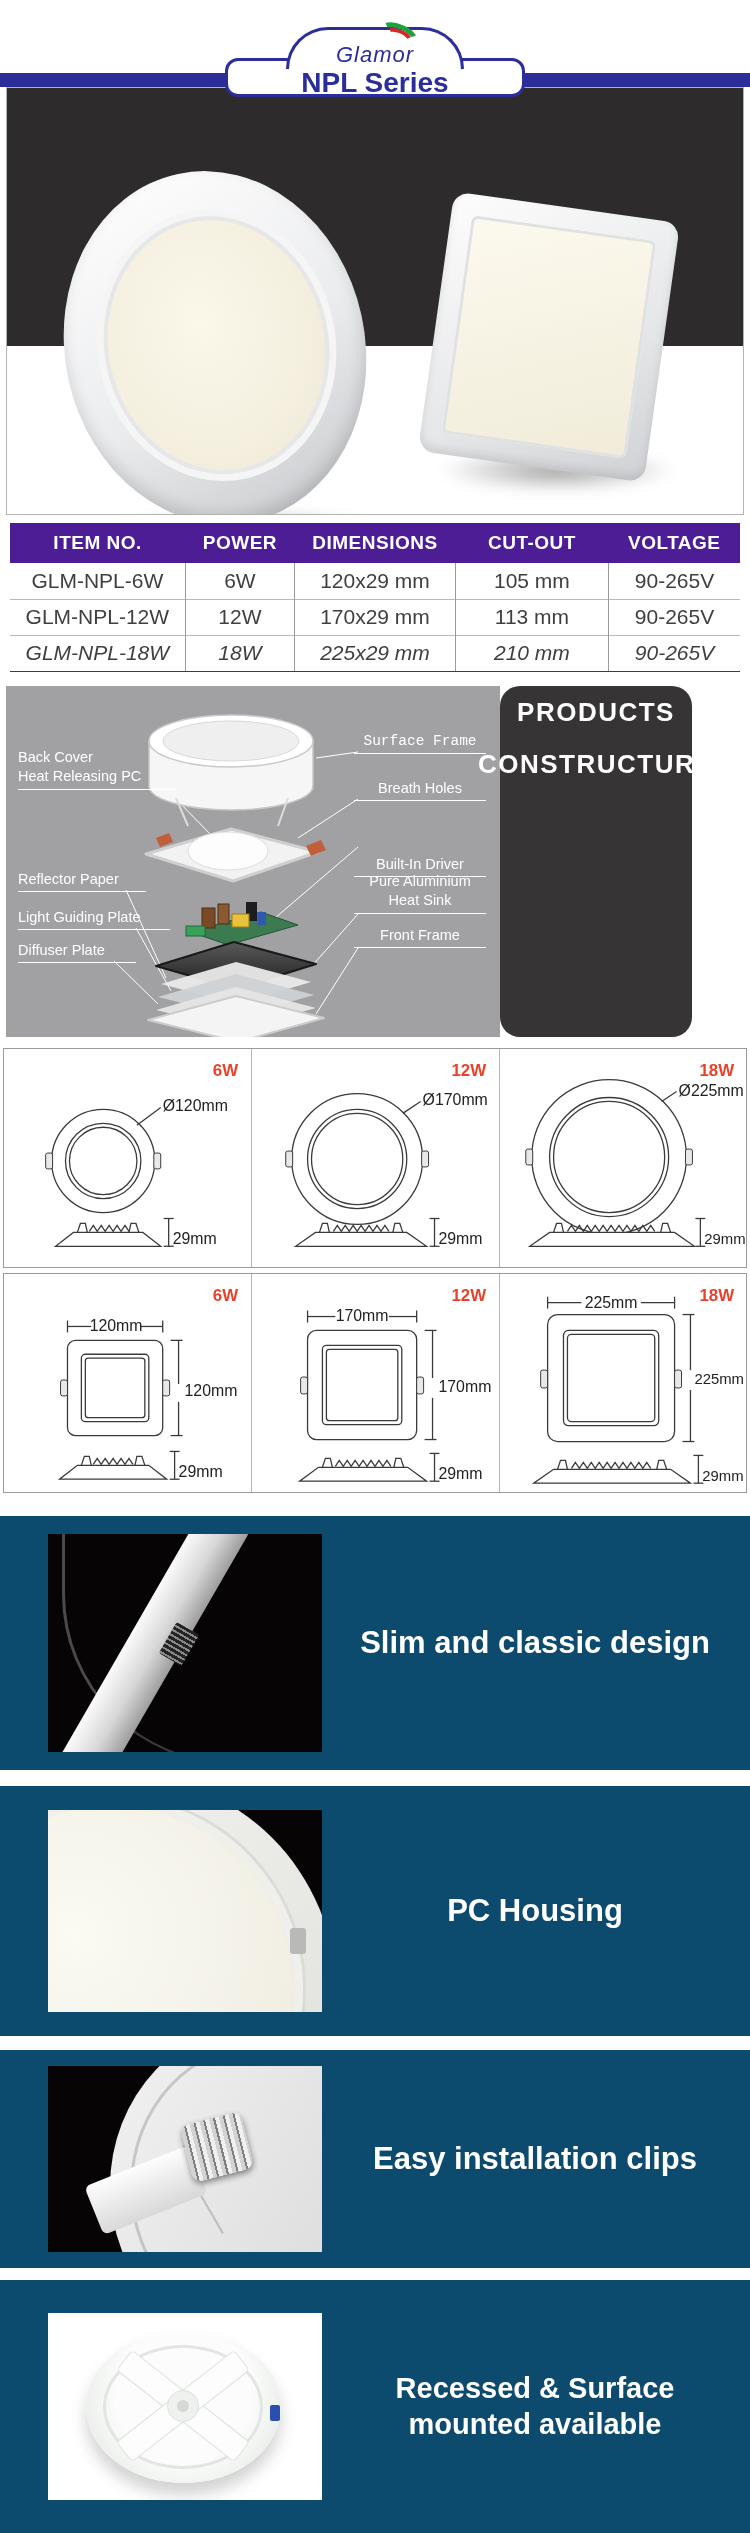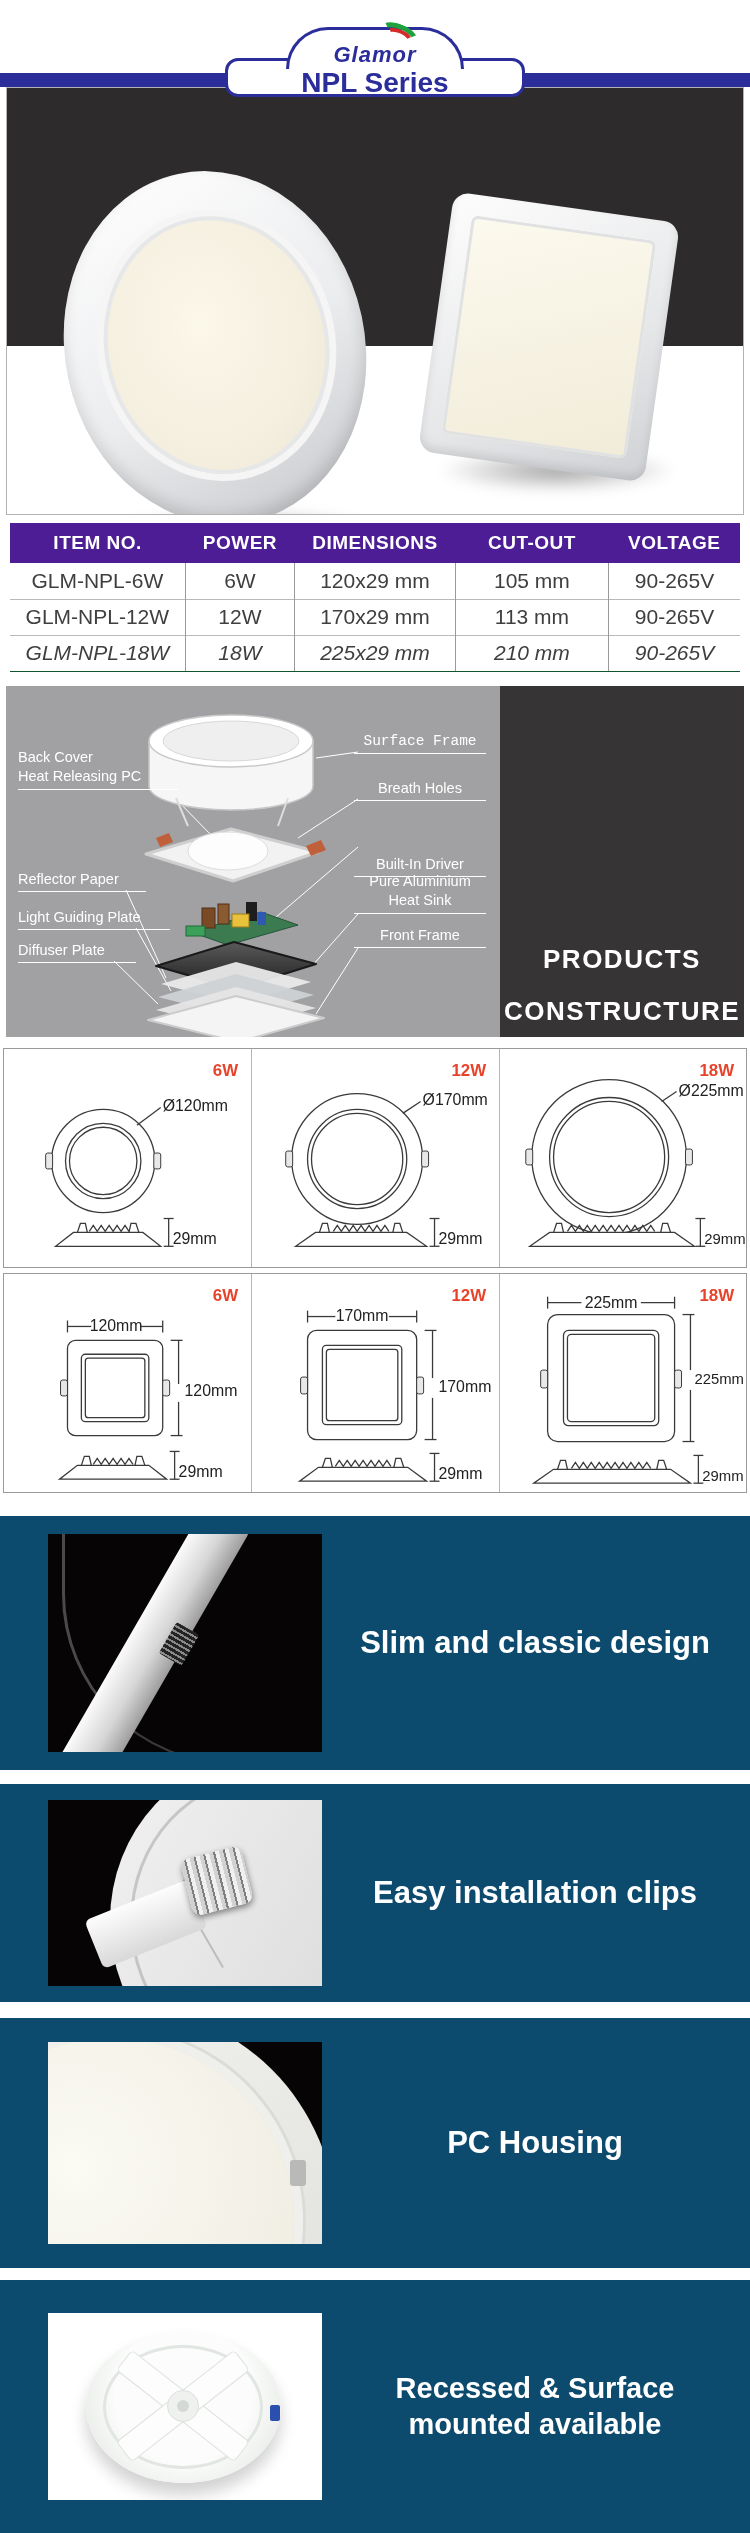--- a/index.html
+++ b/index.html
@@ -9,21 +9,21 @@
 
   
   .header { position:relative; height:87px; background:#fff; }
   .blue-bar { position:absolute; left:0; top:73px; width:100%; height:14px; background:#2b2d9b; }
   .badge { position:absolute; left:225px; top:27px; width:300px; height:70px; z-index:6; }
   .badge-rect { position:absolute; left:0; top:31px; width:300px; height:39px; background:#fff;
     border:3px solid #2b2d9b; border-radius:13px; }
   .badge-arch { position:absolute; left:50%; transform:translateX(-50%); top:0; width:178px; height:42px;
     background:#fff; border:3px solid #2b2d9b; border-bottom:none; border-radius:92px 92px 0 0; }
   .logo-text { position:absolute; left:0; top:15px; width:100%; text-align:center; color:#2b2d9b;
-    font-weight:bold; font-style:italic; font-size:22px; letter-spacing:1px; z-index:3; }
+    font-weight:normal; font-style:italic; font-size:22px; letter-spacing:1px; z-index:3; }
   .swoosh1 { position:absolute; left:152px; top:-3px; width:42px; height:24px; border:5px solid transparent;
     border-top:5px solid #1fa23d; border-radius:50%; transform:rotate(22deg); z-index:3; }
   .swoosh2 { position:absolute; left:158px; top:2px; width:30px; height:18px; border:4px solid transparent;
     border-top:4px solid #d42a28; border-radius:50%; transform:rotate(22deg); z-index:3; }
   .series-text { position:absolute; left:0; top:40px; width:100%; text-align:center; color:#2b2d9b;
     font-weight:bold; font-size:28px; z-index:3; }
 
   
   .photo-block { position:relative; height:428px; border:1px solid #b3b3b3; margin:0 6px;
     background:#fff; overflow:hidden; }
@@ -51,22 +51,22 @@
   .spec thead th { background:#4c1d95; color:#fff; font-weight:bold; font-size:19px; height:40px;
     text-align:center; letter-spacing:.5px; }
   .spec tbody td { font-size:21px; color:#3f3f3f; height:36px; text-align:center; background:#fff; }
   .spec tbody tr + tr td { border-top:1px solid #b9b9b9; }
   .spec tbody tr:last-child td { border-bottom:1px solid #14532d;font-style:italic; }
   .spec tbody td + td { border-left:1px solid #9a9a9a; }
 
   
   .constructure { position:relative; margin:14px 6px 0 6px; height:351px; display:flex; }
   .cx-left { position:relative; width:494px; height:100%; background:#a1a1a3; overflow:hidden; }
-  .cx-right { position:relative; width:244px; height:100%; background:#373435; display:flex;
-    flex-direction:column; align-items:center; justify-content:flex-end; }
+  .cx-right { position:relative; width:192px; height:100%; background:#373435; display:flex;
+    flex-direction:column; align-items:center; justify-content:flex-start;border-radius:20px; }
   .cx-title { color:#fff; font-weight:bold; font-size:26px; letter-spacing:1.5px; line-height:2.0;
     text-align:center; }
   .cx-label { position:absolute; color:#fff; font-size:14.5px; line-height:1.35;
     border-bottom:1px solid #fff; padding-bottom:2px; white-space:pre-line; z-index:3; }
   .cx-label.rt { width:132px; text-align:center; right:14px; }
   .cx-svg { position:absolute; left:0; top:0; }
 
   
   .dims { margin:11px 3px 0 3px; height:220px; border:1px solid #9a9a9a; display:flex; background:#fff; }
   .dims.second { margin-top:5px; }
@@ -430,39 +430,39 @@
 
   <div class="feature f1">
     <div class="fphoto">
       <div class="p1-arc"></div>
       <div class="p1-panel"></div>
       <div class="p1-clip"></div>
     </div>
     <div class="caption">Slim and classic design</div>
   </div>
 
+  <div class="feature f2">
+    <div class="fphoto">
+      <div class="p2-body"></div>
+      <div class="p2-face"></div>
+      <div class="p2-tab"></div>
+    </div>
+    <div class="caption">PC Housing</div>
+  </div>
+
   <div class="feature f3">
     <div class="fphoto">
       <div class="p3-body"></div>
       <div class="p3-ring"></div>
       <div class="p3-wire1"></div>
       <div class="p3-wire2"></div>
       <div class="p3-arm"></div>
       <div class="p3-spring"></div>
     </div>
     <div class="caption">Easy installation clips</div>
-  </div>
-
-  <div class="feature f2">
-    <div class="fphoto">
-      <div class="p2-body"></div>
-      <div class="p2-face"></div>
-      <div class="p2-tab"></div>
-    </div>
-    <div class="caption">PC Housing</div>
   </div>
 
   <div class="feature f4">
     <div class="fphoto">
       <div class="p4-can"></div>
       <div class="p4-ring"></div>
       <div class="p4-bar r1"></div>
       <div class="p4-bar r2"></div>
       <div class="p4-hub"></div>
       <div class="p4-hole"></div>

